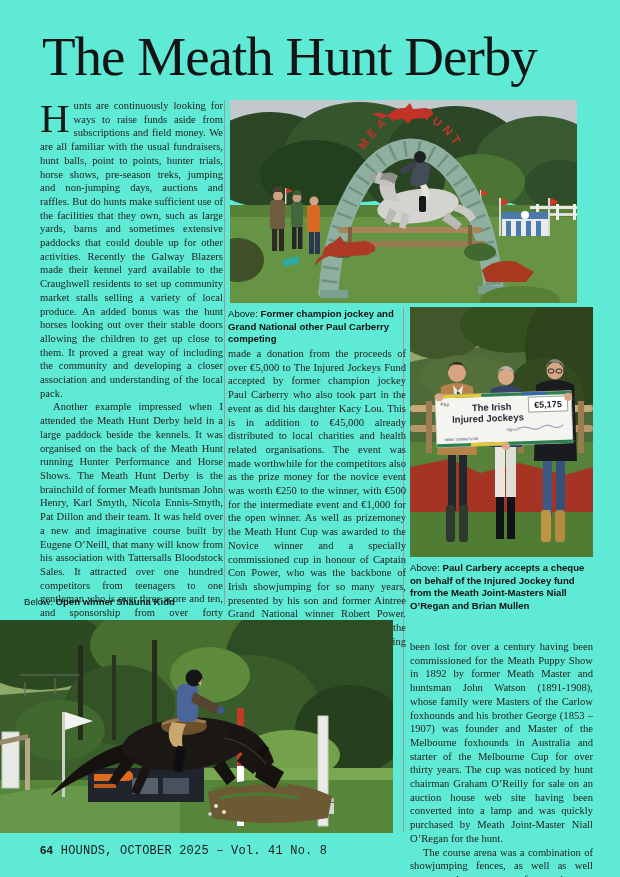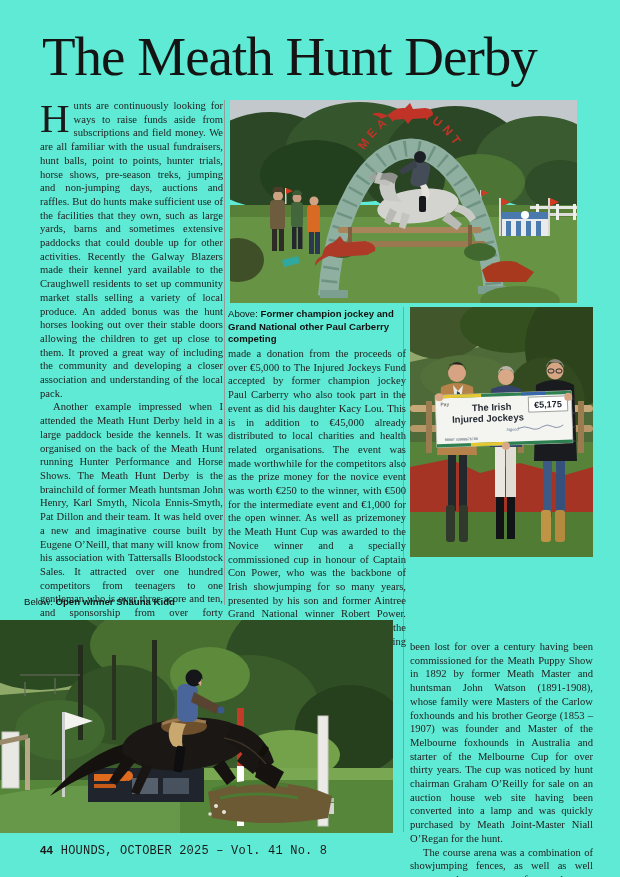--- a/index.html
+++ b/index.html
@@ -248,20 +248,24 @@
       <text x="138.5" y="102" text-anchor="middle" font-family="Liberation Sans, sans-serif" font-size="9" font-weight="bold" fill="#20242c">€5,175</text>
       <text x="96" y="124" font-family="Liberation Serif, serif" font-style="italic" font-size="4.5" fill="#5a6a8a">Signed</text>
       <path d="M108 122 q6 -3 12 0 q6 3 12 -1 q5 -3 10 0 q5 3 11 -1" stroke="#5a6a8a" stroke-width="0.7" fill="none"></path>
       <text x="34" y="132" font-family="Liberation Sans, sans-serif" font-size="3.6" fill="#4a5668">98987    40989676788</text>
       <circle cx="30" cy="88" r="4" fill="#d8a886"></circle>
       <circle cx="159" cy="92" r="4" fill="#d6a584"></circle>
       <circle cx="95" cy="139" r="4" fill="#d8a887"></circle>
     </g>
   </svg>
 
+  <div class="caption cap2">
+    <span class="prefix">Above:</span>
+    <span>Paul Carbery accepts a cheque on behalf of the Injured Jockey fund from the Meath Joint-Masters Niall O’Regan and Brian Mullen</span>
+  </div>
 
   <div class="bodycol col3">
     <p>been lost for over a century having been commissioned for the Meath Puppy Show in 1892 by former Meath Master and huntsman John Watson (1891-1908), whose family were Masters of the Carlow foxhounds and his brother George (1853 – 1907) was founder and Master of the Melbourne foxhounds in Australia and starter of the Melbourne Cup for over thirty years. The cup was noticed by hunt chairman Graham O’Reilly for sale on an auction house web site having been converted into a lamp and was quickly purchased by Meath Joint-Master Niall O’Regan for the hunt.</p>
     <p class="indent">The course arena was a combination of showjumping fences, as well as well constructed cross country fences, that you could meet</p>
   </div>
 
   <div class="caption cap3">
     <span class="prefix">Below:</span>
     <span>Open winner Shauna Kidd</span>
   </div>
@@ -335,16 +339,16 @@
         <path d="M194 72 l 26 14 -4 8 -25 -12 z" fill="#574330"></path>
         <circle cx="221" cy="90" r="3.5" fill="#3a5a8c"></circle>
         <circle cx="194" cy="58" r="8.5" fill="#15161a"></circle>
         <path d="M198 63 a8 8 0 0 0 4 -5 l-1 8 z" fill="#d9a886"></path>
       </g>
       <path d="M224 118 q 24 4 42 26" stroke="#3a3026" stroke-width="1.5" fill="none"></path>
     </g>
   </svg>
 
   <div class="footer">
-    <span class="pageno">44</span><span class="issue">HOUNDS, OCTOBER 2025 – Vol. 41 No. 8</span>
+    <span class="pageno">64</span><span class="issue">HOUNDS, OCTOBER 2025 – Vol. 41 No. 8</span>
   </div>
 
 </div>
 
 </body></html>

